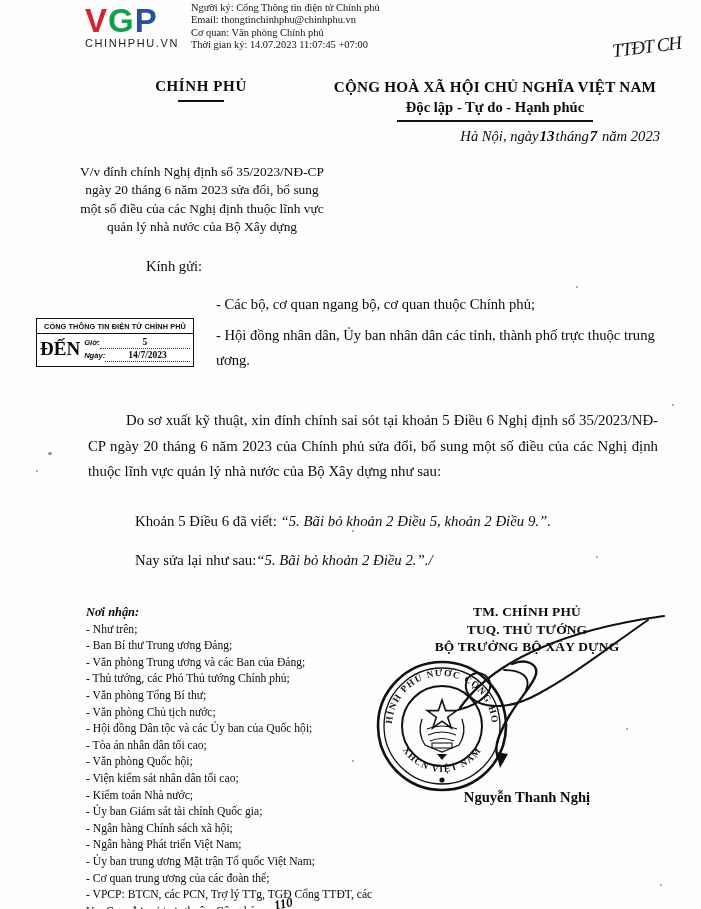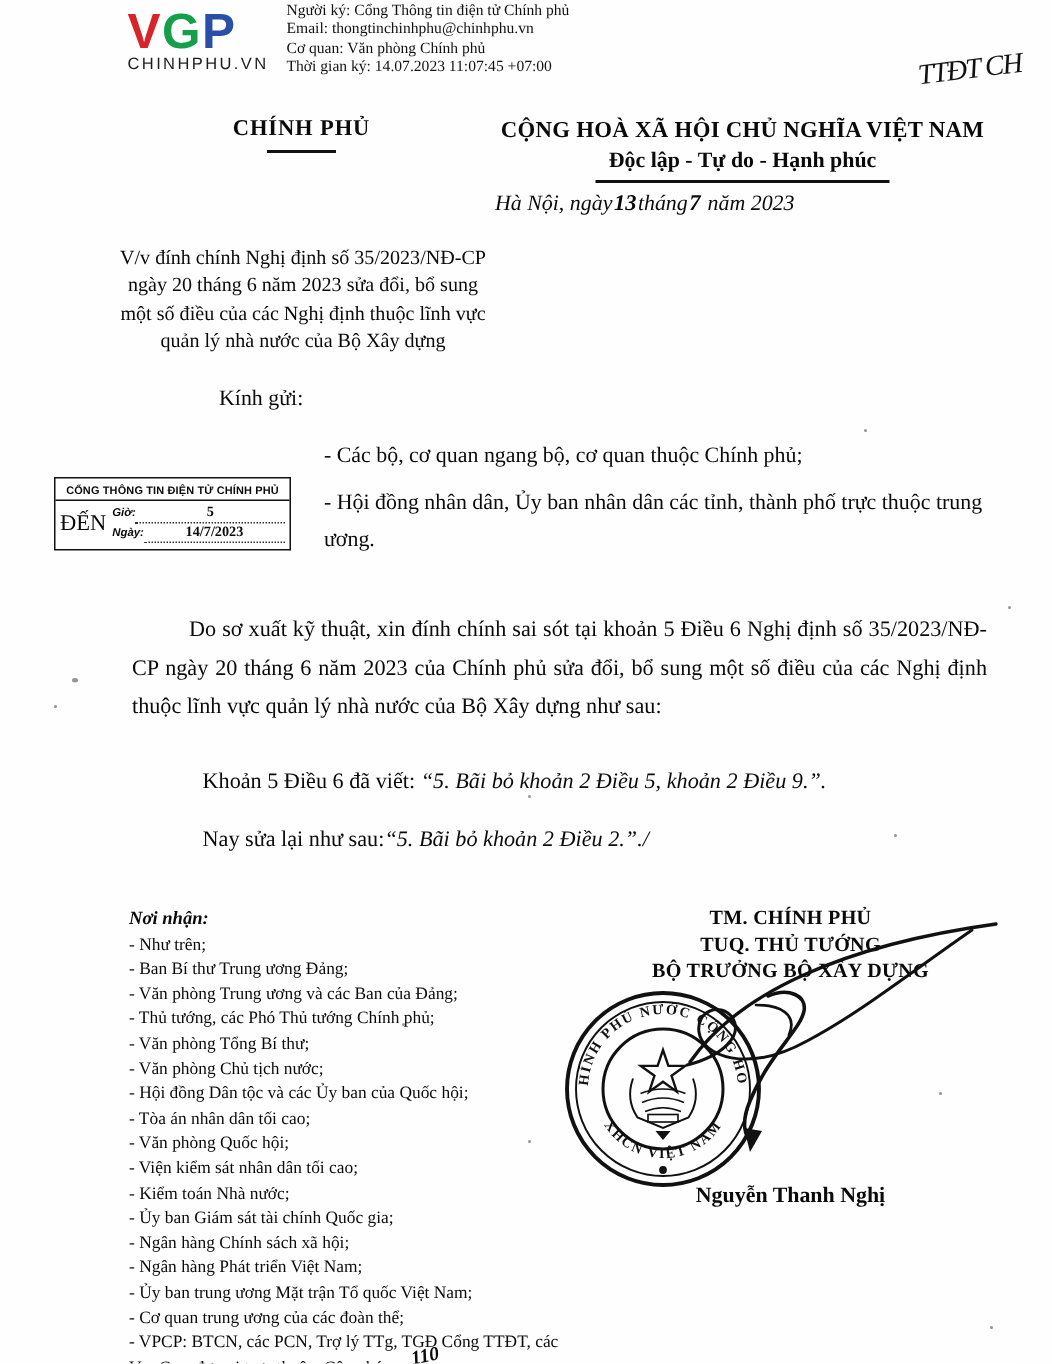--- a/index.html
+++ b/index.html
@@ -141,21 +141,21 @@
     font-size: 17px;
     font-weight: bold;
     letter-spacing: 0.5px;
     padding: 0 2px;
   }
   .date-line {
     position: absolute;
     top: 128px;
     left: 330px;
     width: 330px;
-    text-align: left;
+    text-align: right;
     font-style: italic;
     font-size: 14.6px;
     white-space: nowrap;
   }
   .hand-ital {
     font-weight: bold;
     font-style: italic;
     font-size: 15px;
     padding: 0 1px;
   }
@@ -207,22 +207,22 @@
     border-bottom: 1.2px solid #111;
     white-space: nowrap;
   }
   .stamp-body {
     display: flex;
     align-items: center;
     padding: 2px 3px 4px 3px;
   }
   .stamp-den {
     font-family: "Liberation Serif", serif;
-    font-weight: normal;
-    font-size: 15px;
+    font-weight: bold;
+    font-size: 19px;
     padding-right: 4px;
   }
   .stamp-fields {
     flex: 1;
     font-family: "Liberation Sans", sans-serif;
     font-size: 7.6px;
     line-height: 12px;
   }
   .stamp-row {
     display: flex;

